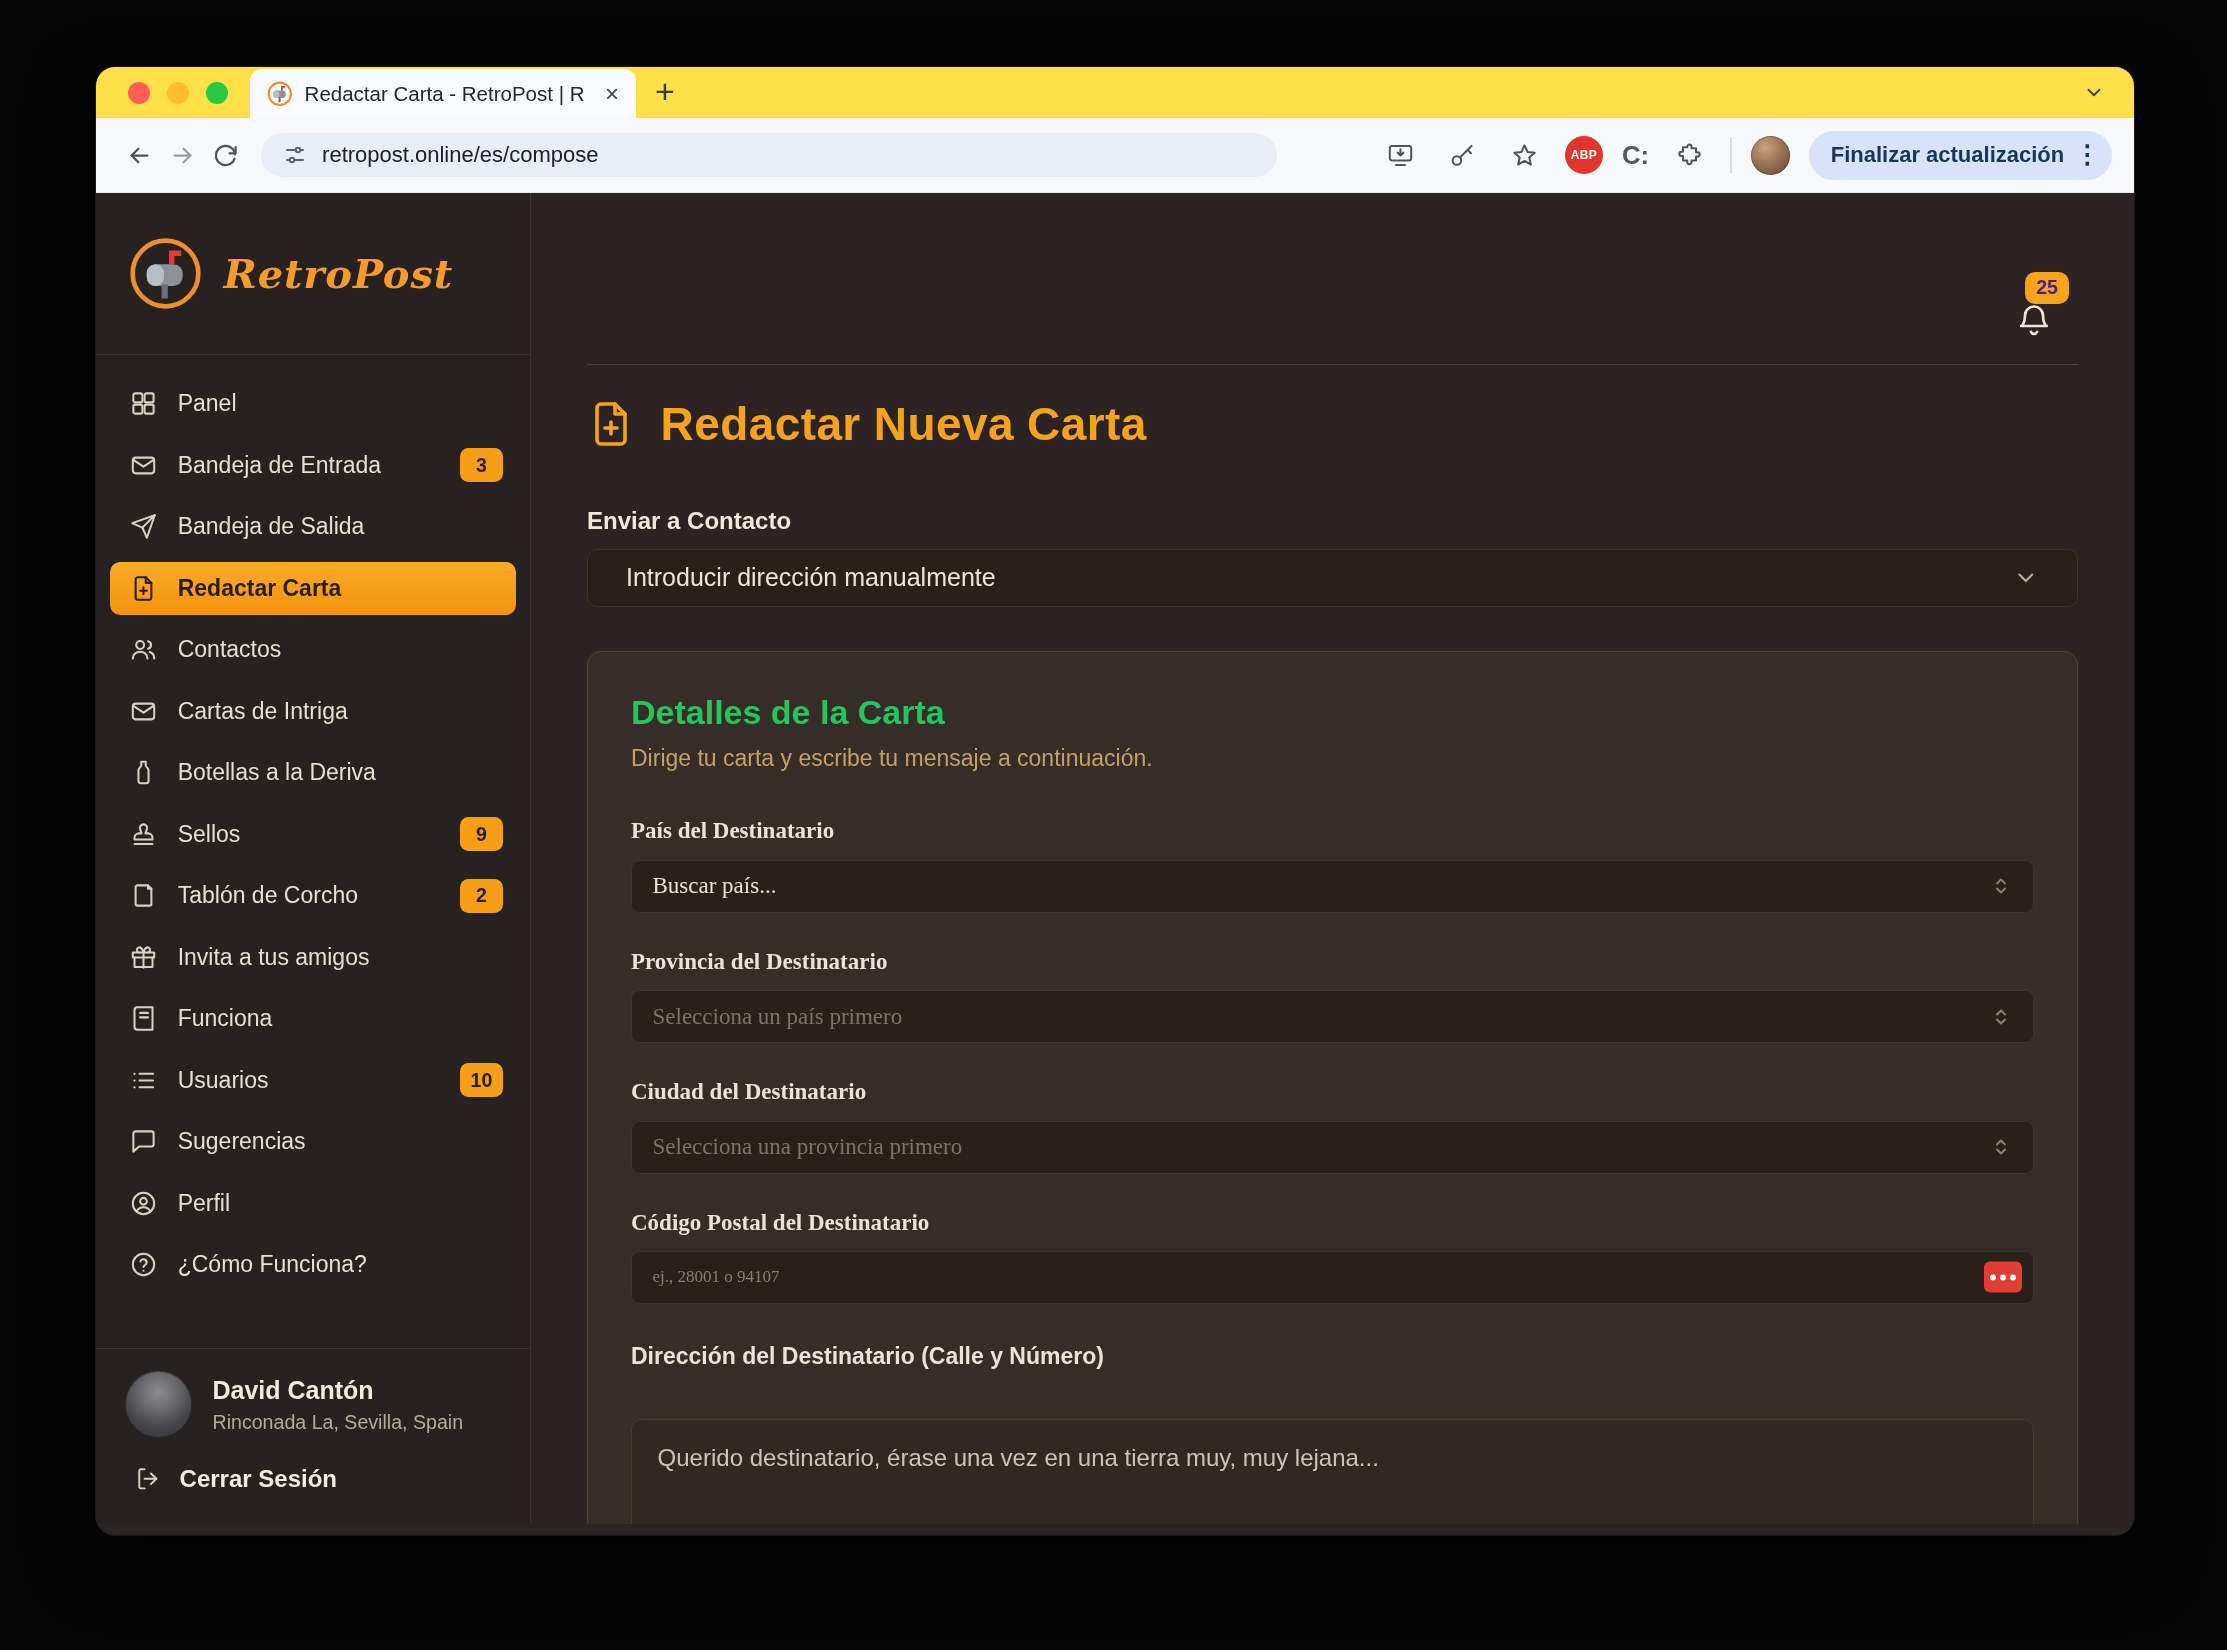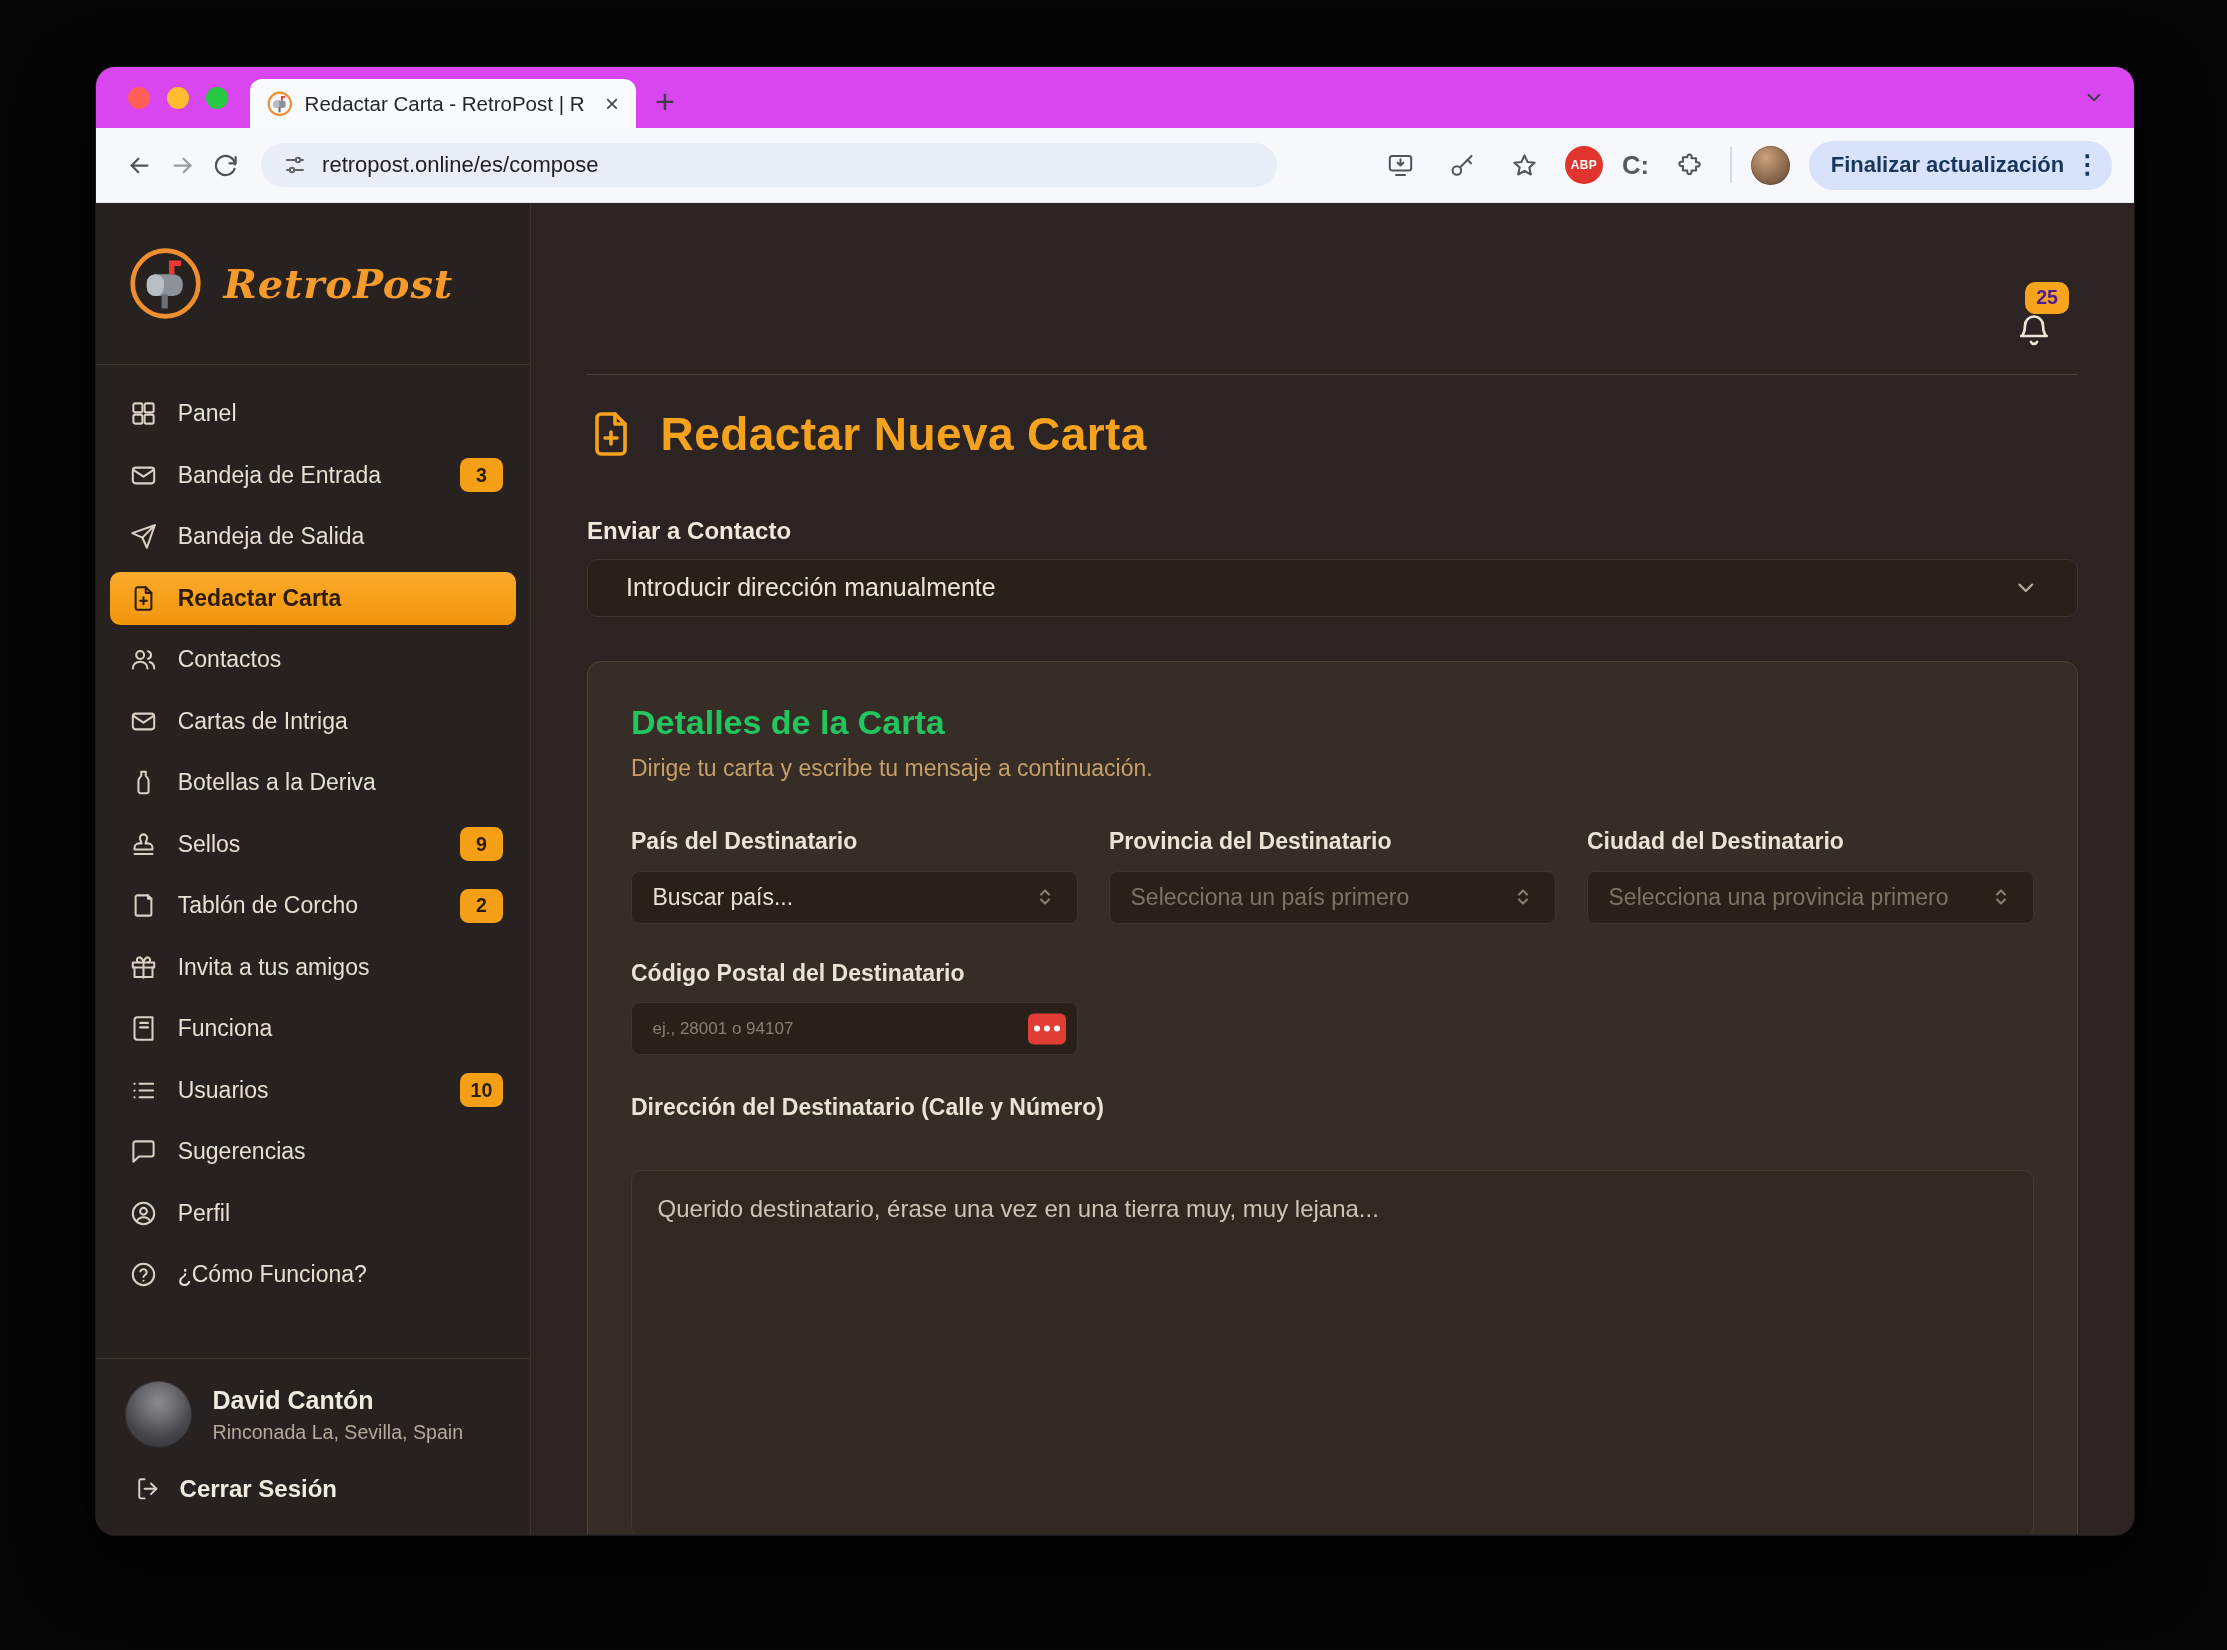--- a/index.html
+++ b/index.html
@@ -2,21 +2,21 @@
 <html style="font-size:13.7px"><head>
 <meta charset="utf-8">
 <style>
   html,body{margin:0;padding:0;background:#050505;width:2227px;height:1651px;
     font-family:"Liberation Sans",sans-serif;-webkit-font-smoothing:antialiased;}
   .stage{position:relative;width:2227px;height:1651px;background:#050505;overflow:hidden;}
   .window{position:absolute;left:96px;top:67px;width:2038px;height:1468px;border-radius:19px;
     overflow:hidden;background:#2b2422;box-shadow:0 0 0 0.9px #1c1c1c,0 25.6px 68px rgba(0,0,0,.6);}
 
   
-  .tabstrip{height:61px;background:#d946ef;position:relative;}
+  .tabstrip{height:51px;background:#fde047;position:relative;}
   .traffic{position:absolute;left:32px;top:50%;transform:translateY(-50%);display:flex;gap:17px;}
   .tl{width:22px;height:22px;border-radius:50%;}
   .tl.red{background:#ff5f57;} .tl.yellow{background:#febc2e;} .tl.green{background:#28c840;}
   .tab{position:absolute;left:154px;bottom:0;width:386px;height:49px;background:#f9fafe;
     border-radius:12px 12px 0 0;display:flex;align-items:center;gap:12px;padding:0 17px;box-sizing:border-box;}
   .favicon{width:25.6px;height:25.6px;flex:0 0 auto;}
   .tab-title{flex:1;font-size:20.5px;color:#23262b;white-space:nowrap;overflow:hidden;}
   .tab-close{font-size:24px;color:#45484d;line-height:1;cursor:default;}
   .newtab{position:absolute;left:559px;bottom:6.8px;font-size:34px;color:#3c4043;font-weight:300;}
   .strip-chevron{position:absolute;right:20.5px;top:50%;transform:translateY(-50%);width:39px;height:39px;
@@ -78,21 +78,21 @@
   h1{font-size:46px;font-weight:700;color:#f5a21e;margin:0;letter-spacing:0.4px;}
   .send-label{margin-top:56px;font-size:24px;font-weight:600;color:#efe9dc;}
   .select-lg{margin-top:13.7px;height:58px;background:#282119;border:0.9px solid #3e362c;border-radius:10.2px;
     display:flex;align-items:center;padding:0 38px;font-size:25px;color:#ece5d8;box-sizing:border-box;}
   .select-lg .chev{margin-left:auto;width:25.6px;height:25.6px;color:#b7ae9f;}
 
   .card{margin-top:44px;background:#362d26;border:0.9px solid #4e4335;border-radius:13.7px;
     padding:41px 43px;height:947px;box-sizing:border-box;}
   .card h2{font-size:34px;font-weight:700;color:#22c55e;margin:0;}
   .card .sub{font-size:23px;color:#c79f68;margin:13.7px 0 0;}
-  .grid{display:grid;grid-template-columns:1fr 1fr 1fr;column-gap:31px;row-gap:36px;margin-top:46px;}
+  .grid{display:grid;grid-template-columns:1fr;column-gap:31px;row-gap:36px;margin-top:46px;font-family:Liberation Serif, serif;}
   .f-label{font-size:23px;font-weight:600;color:#eae4d6;margin-bottom:15.4px;}
   .control{height:53px;background:#282119;border:0.9px solid #3e362c;border-radius:8.5px;display:flex;
     align-items:center;padding:0 20.5px;font-size:23px;box-sizing:border-box;}
   .control .unfold{margin-left:auto;width:24px;height:24px;color:#8a8072;}
   .control.bright{color:#e9e2d4;} .control.dim{color:#7e7365;}
   .zip-wrap{position:relative;}
   .text-input{width:100%;height:53px;box-sizing:border-box;background:#282119;border:0.9px solid #3e362c;
     border-radius:8.5px;padding:0 20.5px;font-size:17px;color:#e9e2d4;font-family:inherit;outline:none;}
   .text-input::placeholder{color:#8a7f71;}
   .zip-wrap .text-input{padding-right:65px;}

